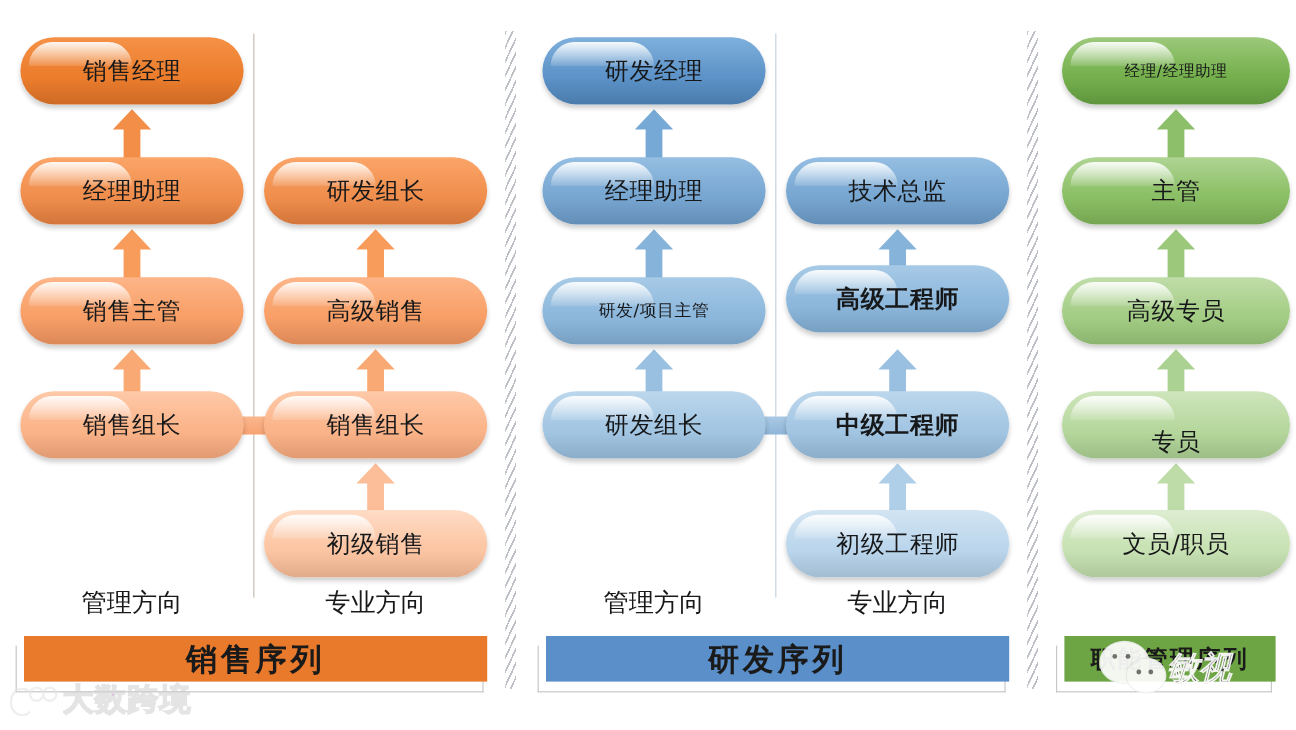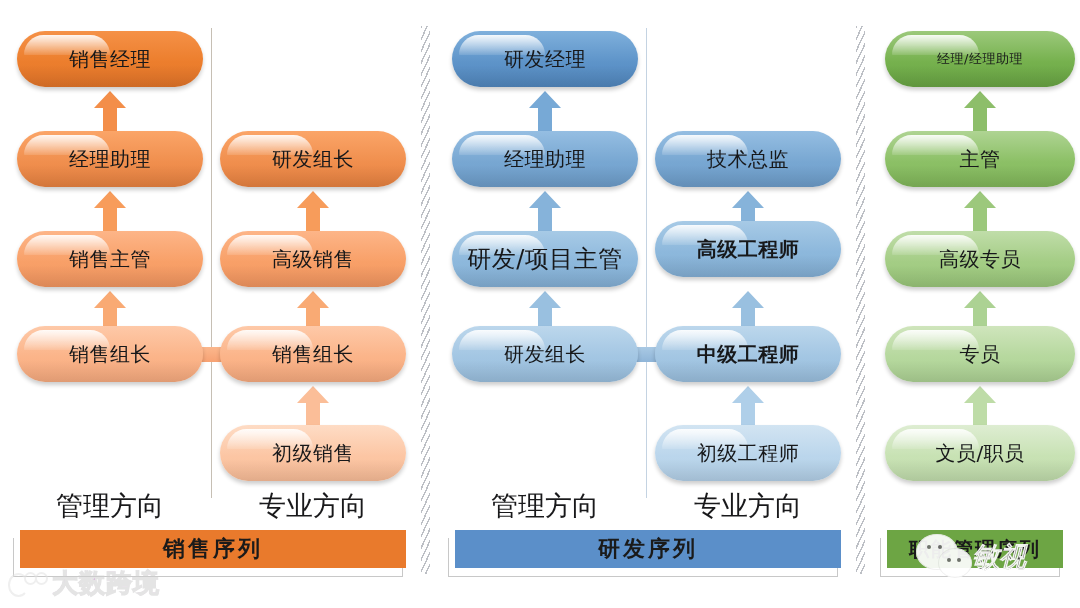--- a/index.html
+++ b/index.html
@@ -63,29 +63,29 @@
 
   
   .arrow{position:absolute;width:34px;height:44px;z-index:2;}
   .arrow svg{display:block;width:100%;height:100%;}
 
   
   .hlink{position:absolute;height:15px;z-index:1;border-radius:2px;}
 
   
   .dir-label{
-    position:absolute;font-size:27px;color:#19191b;
+    position:absolute;font-size:21px;color:#19191b;
     white-space:nowrap;text-align:center;
   }
 
   
   .footer-bar{
     position:absolute;height:38px;
     display:flex;align-items:center;justify-content:center;
-    font-size:22px;font-weight:bold;color:#1a1a1a;
+    font-size:26px;font-weight:bold;color:#1a1a1a;
     letter-spacing:3px;
     z-index:4;
   }
   .footer-shadow{
     position:absolute;height:38px;border:1px solid #c8c8c8;
     border-top:none;z-index:1;background:transparent;
   }
 
   
   .wm-left{
@@ -230,21 +230,21 @@
     <div class="node" style="left:17px;top:131px;width:186px;height:56px;background:linear-gradient(180deg,#95BEE2 0%,#78A7D2 55%,#6E9ECB 100%);">
       <span class="lbl">经理助理</span>
     </div>
     <div class="arrow" style="left:93px;top:190px;">
       <svg viewBox="0 0 34 44">
           <polygon points="17,1 33,18 24,18 24,43 10,43 10,18 1,18" fill="#86B3DA"></polygon>
         </svg>
     </div>
 
     <div class="node" style="left:17px;top:231px;width:186px;height:56px;background:linear-gradient(180deg,#A7CAE6 0%,#8DB8DC 55%,#85B1D7 100%);">
-      <span class="lbl" style="font-size:24px;">研发/项目主管</span>
+      <span class="lbl" style="font-size:14px;">研发/项目主管</span>
     </div>
     <div class="arrow" style="left:93px;top:290px;">
       <svg viewBox="0 0 34 44">
           <polygon points="17,1 33,18 24,18 24,43 10,43 10,18 1,18" fill="#99C0E0"></polygon>
         </svg>
     </div>
 
     <div class="node" style="left:17px;top:326px;width:186px;height:56px;background:linear-gradient(180deg,#BCD7EC 0%,#A3C6E3 55%,#9BC0DF 100%);">
       <span class="lbl">研发组长</span>
     </div>
@@ -313,21 +313,21 @@
 
     <div class="node" style="left:15px;top:231px;width:190px;height:56px;background:linear-gradient(180deg,#C0DDA9 0%,#A4CD85 55%,#9BC87B 100%);">
       <span class="lbl">高级专员</span>
     </div>
     <div class="arrow" style="left:93px;top:290px;">
       <svg viewBox="0 0 34 44">
           <polygon points="17,1 33,18 24,18 24,43 10,43 10,18 1,18" fill="#ACD293"></polygon>
         </svg>
     </div>
 
-    <div class="node" style="left:15px;top:326px;width:190px;height:56px;background:linear-gradient(180deg,#CFE5BC 0%,#B6D89E 55%,#AED395 100%);">
+    <div class="node" style="left:15px;top:326px;width:190px;height:56px;background:linear-gradient(180deg,#CFE5BC 0%,#B6D89E 55%,#AED395 100%);align-items:flex-end;">
       <span class="lbl">专员</span>
     </div>
     <div class="arrow" style="left:93px;top:385px;">
       <svg viewBox="0 0 34 44">
           <polygon points="17,1 33,18 24,18 24,43 10,43 10,18 1,18" fill="#BEDCA7"></polygon>
         </svg>
     </div>
 
     <div class="node" style="left:15px;top:425px;width:190px;height:56px;background:linear-gradient(180deg,#DEEDD2 0%,#C8E2B4 55%,#C2DEAD 100%);">
       <span class="lbl">文员/职员</span>

